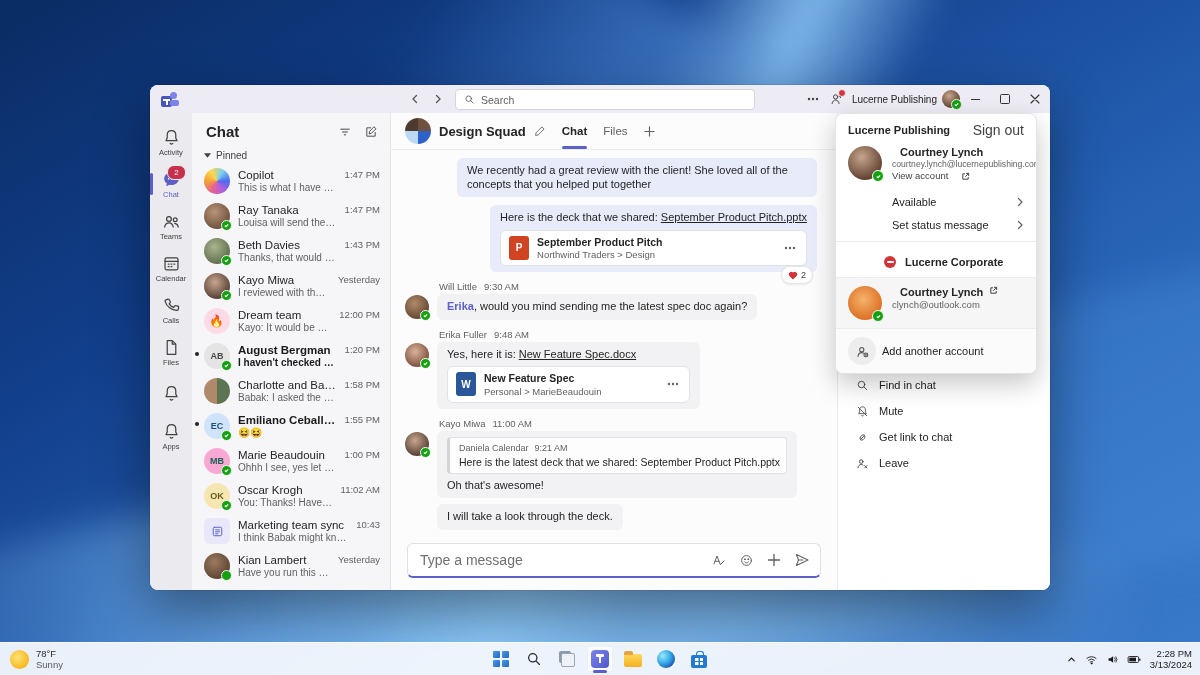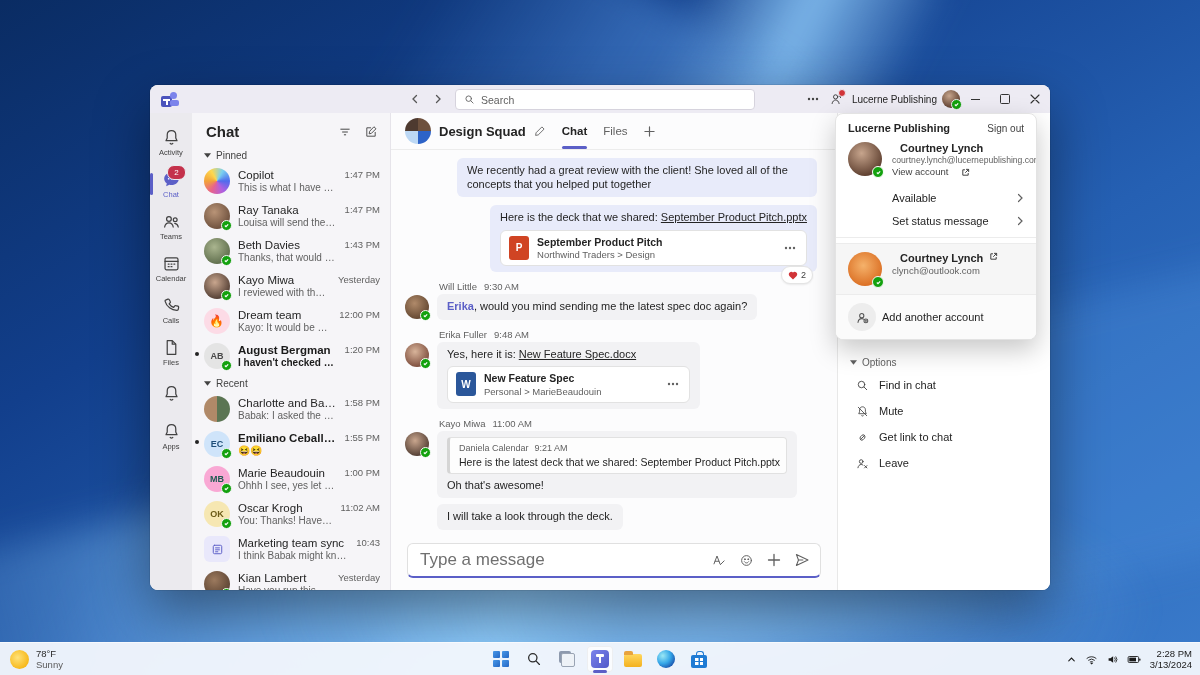--- a/index.html
+++ b/index.html
@@ -152,33 +152,33 @@
   .m2wrap{position:relative;margin-top:8px;display:flex;flex-direction:column;align-items:flex-end;}
   .reaction{position:absolute;bottom:-12px;right:4px;background:#fff;border:1px solid #e4e4e4;border-radius:9px;
       height:16px;display:flex;align-items:center;gap:3px;padding:0 6px;font-size:9px;color:#424242;box-shadow:0 1px 2px rgba(0,0,0,.08);}
   .quote{background:#fdfdfd;border:1px solid #e1e1e1;border-left:3px solid #d5d5d5;border-radius:4px;
       padding:4px 9px;margin-bottom:5px;}
   .q-meta{font-size:9px;color:#616161;display:flex;gap:6px;margin-bottom:1px;}
   .q-text{font-size:10.5px;color:#242424;line-height:12.5px;white-space:nowrap;}
   .stack{margin-left:32px;margin-top:6px;}
   .composer{margin:8px 16px 12px 16px;height:32px;background:#fff;border:1px solid #e0e0e0;border-bottom:2px solid #5b5fc7;
       border-radius:6px;display:flex;align-items:center;padding:0 10px 0 12px;flex:0 0 auto;}
-  .composer .ph{flex:1;font-size:17px;color:#707070;}
+  .composer .ph{flex:1;font-size:14px;color:#707070;}
   .comp-icons{display:flex;align-items:center;gap:13px;color:#5f5f5f;}
   
   .details{width:212px;background:#fff;border-left:1px solid #e8e8e8;flex:0 0 auto;padding-top:244px;}
   .opt-header{display:flex;align-items:center;gap:5px;padding:0 14px 4px 12px;color:#616161;font-size:10px;}
   .opt-item{height:26px;display:flex;align-items:center;gap:10px;padding:0 14px 0 18px;color:#242424;font-size:11px;}
   .opt-item .oic{color:#424242;display:flex;}
   
   .acct{position:absolute;right:13px;top:28px;width:200px;background:#fff;border:1px solid #e3e3e3;border-radius:8px;
       box-shadow:0 10px 26px rgba(0,0,0,.22);z-index:40;overflow:hidden;font-size:11px;color:#242424;}
   .acct-head{display:flex;align-items:center;padding:8px 12px 4px 12px;}
   .acct-org{font-weight:bold;font-size:11px;flex:1;}
-  .signout{font-size:10px;color:#424242;}
+  .signout{font-size:14px;color:#424242;}
   .acct-prof{display:flex;gap:10px;padding:4px 12px 8px 12px;}
   .acct-av{width:34px;height:34px;border-radius:50%;position:relative;flex:0 0 auto;}
   .acct-av .presence{border-color:#fff;width:10px;height:10px;}
   .ap-name{font-weight:bold;font-size:11px;line-height:13px;margin-left:8px;}
   .ap-mail{font-size:8.6px;color:#616161;line-height:11px;white-space:nowrap;}
   .ap-view{font-size:9.5px;color:#424242;line-height:12px;display:flex;align-items:center;gap:13px;}
   .acct-row{height:23px;display:flex;align-items:center;padding:0 12px 0 56px;color:#242424;}
   .acct-row .grow{flex:1;}
   .chev{color:#616161;}
   .divider{height:1px;background:#ececec;margin:5px 0;}
@@ -444,28 +444,20 @@
               </svg>
             </span>
           </span>
         <span class="ci-main">
             <span class="ci-name">August Bergman</span>
             <span class="ci-prev">I haven't checked available time…</span>
           </span>
         <span class="ci-time">1:20 PM</span>
       </div>
 
-      <div class="sec-header">
-        <span>
-            <svg width="7" height="5" viewBox="0 0 8 5" fill="#424242">
-              <path d="M0 0h8L4 5z"></path>
-            </svg>
-          </span>
-        <span>Recent</span>
-      </div>
 
       <div class="chat-item">
         <span class="avatar av-duo"></span>
         <span class="ci-main">
             <span class="ci-name">Charlotte and Babak</span>
             <span class="ci-prev">Babak: I asked the client to send…</span>
           </span>
         <span class="ci-time">1:58 PM</span>
       </div>
       <div class="chat-item unread">
@@ -793,20 +785,24 @@
     </div>
     <div class="acct-row">
       <span class="grow">Set status message</span>
       <span class="chev">
           <svg width="8" height="10" viewBox="0 0 8 10" fill="none" stroke="currentColor" stroke-width="1.2" stroke-linecap="round">
             <path d="M2.5 1.5 6 5 2.5 8.5"></path>
           </svg>
         </span>
     </div>
     <div class="divider"></div>
+    <div class="org-row">
+      <span class="dnd"></span>
+      <span>Lucerne Corporate</span>
+    </div>
     <div class="acct-sec">
       <span class="acct-av av-court2">
           <span class="presence" style="border-color:#f6f6f6">
             <svg viewBox="0 0 6 6" fill="none" stroke="#fff" stroke-width="1.4">
               <path d="M1 3l1.4 1.4L5 1.6"></path>
             </svg>
           </span>
         </span>
       <span>
         <span class="ap-name">Courtney Lynch</span>

